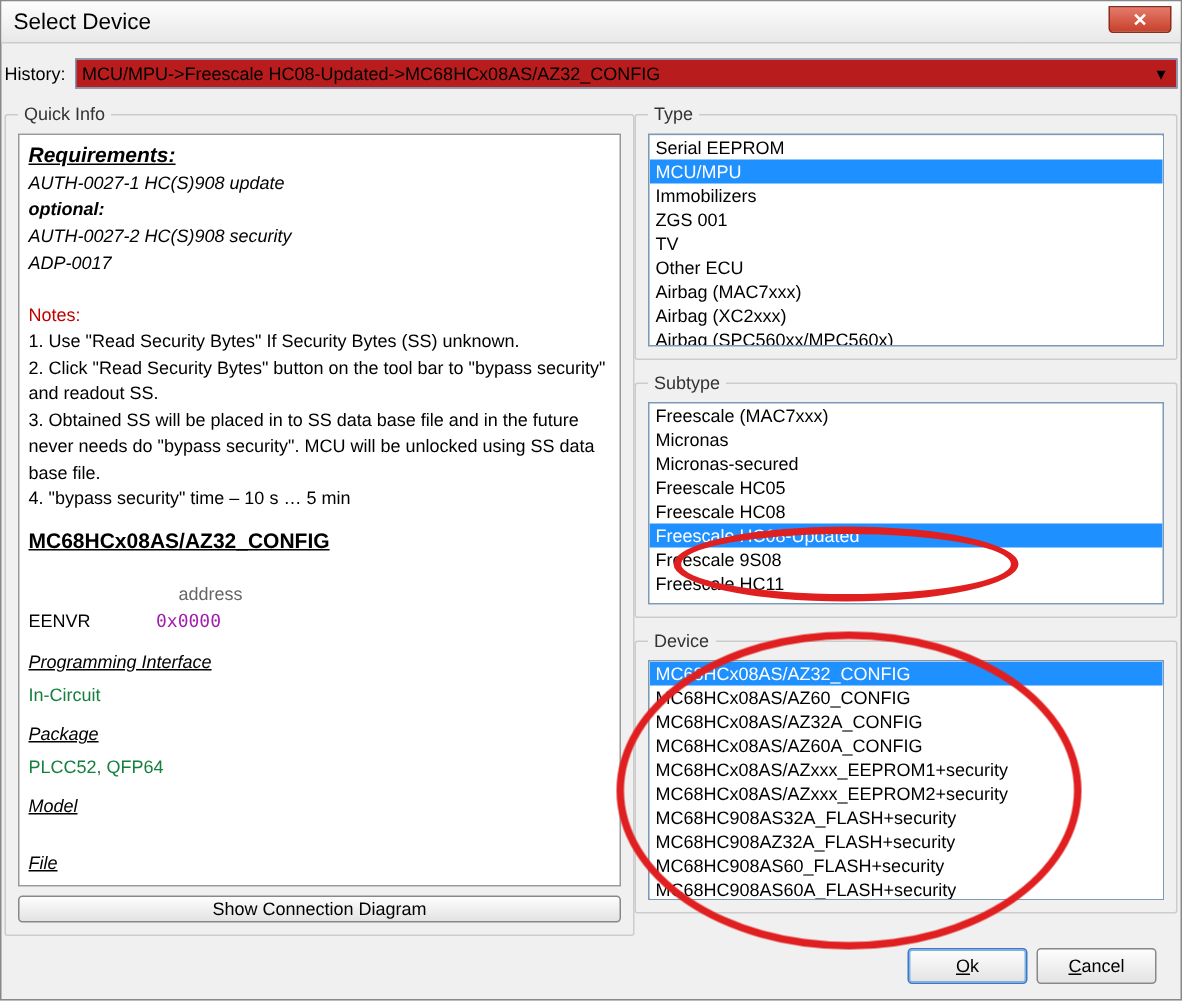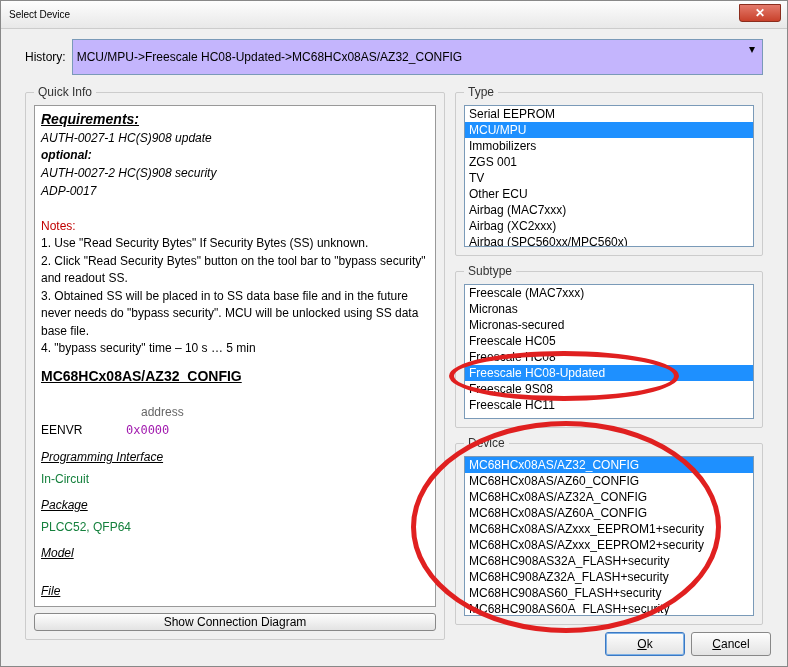--- a/index.html
+++ b/index.html
@@ -1,26 +1,26 @@
 <!DOCTYPE html>
 <html><head>
 <meta charset="utf-8">
 <style>
   * { box-sizing: border-box; font-family: Tahoma, Arial, sans-serif; font-size: 12px; }
   body { margin: 0; background: #f0f0f0; }
   .window { width: 788px; height: 667px; background: #f0f0f0; border: 1px solid #888; position: relative; }
   .titlebar { height: 28px; background: linear-gradient(#fdfdfd,#e8e8e8); border-bottom: 1px solid #ccc; display: flex; align-items: center; padding: 0 8px; position: relative; }
-  .titlebar .title { font-size: 10px; }
+  .titlebar .title { font-size: 15px; }
   .close-btn { position: absolute; right: 6px; top: 3px; width: 42px; height: 18px; background: linear-gradient(#e47a6b,#c8412b); border: 1px solid #8b2d1d; border-radius: 0 0 3px 3px; display: flex; align-items: center; justify-content: center; color: #fff; font-weight: bold; font-size: 12px; cursor: pointer; }
-  .content { padding: 10px 24px; }
+  .content { padding: 10px 2px; }
   .history-row { display: flex; align-items: center; margin-bottom: 10px; }
   .history-row label { margin-right: 6px; }
-  .history-input { flex: 1; height: 36px; border: 1px solid #7a9ab8; background: #c4b5fd; padding: 0 4px; position: relative; display: flex; align-items: center; }
+  .history-input { flex: 1; height: 20px; border: 1px solid #7a9ab8; background: #b91c1c; padding: 0 4px; position: relative; display: flex; align-items: center; }
   .history-input .arrow { position: absolute; right: 2px; top: 1px; width: 16px; height: 16px; display: flex; align-items: center; justify-content: center; }
-  .columns { display: flex; gap: 10px; }
+  .columns { display: flex; }
   .left-col { width: 420px; }
   .right-col { flex: 1; display: flex; flex-direction: column; gap: 8px; }
   fieldset { border: 1px solid #ccc; border-radius: 2px; margin: 0; padding: 6px 8px 8px 8px; }
   legend { padding: 0 4px; color: #333; }
   .info-box { background: #fff; border: 1px solid #999; height: 502px; padding: 4px 6px; overflow-y: scroll; font-size: 13px; line-height: 1.35; }
   .info-box .req-head { font-weight: bold; text-decoration: underline; font-style: italic; font-size: 14px; }
   .info-box .italic { font-style: italic; }
   .info-box .notes-head { color: #c00000; }
   .info-box .config-head { font-weight: bold; text-decoration: underline; font-size: 14px; display: block; margin-top: 10px; }
   .info-box .addr-label { color: #666; margin-left: 100px; }

